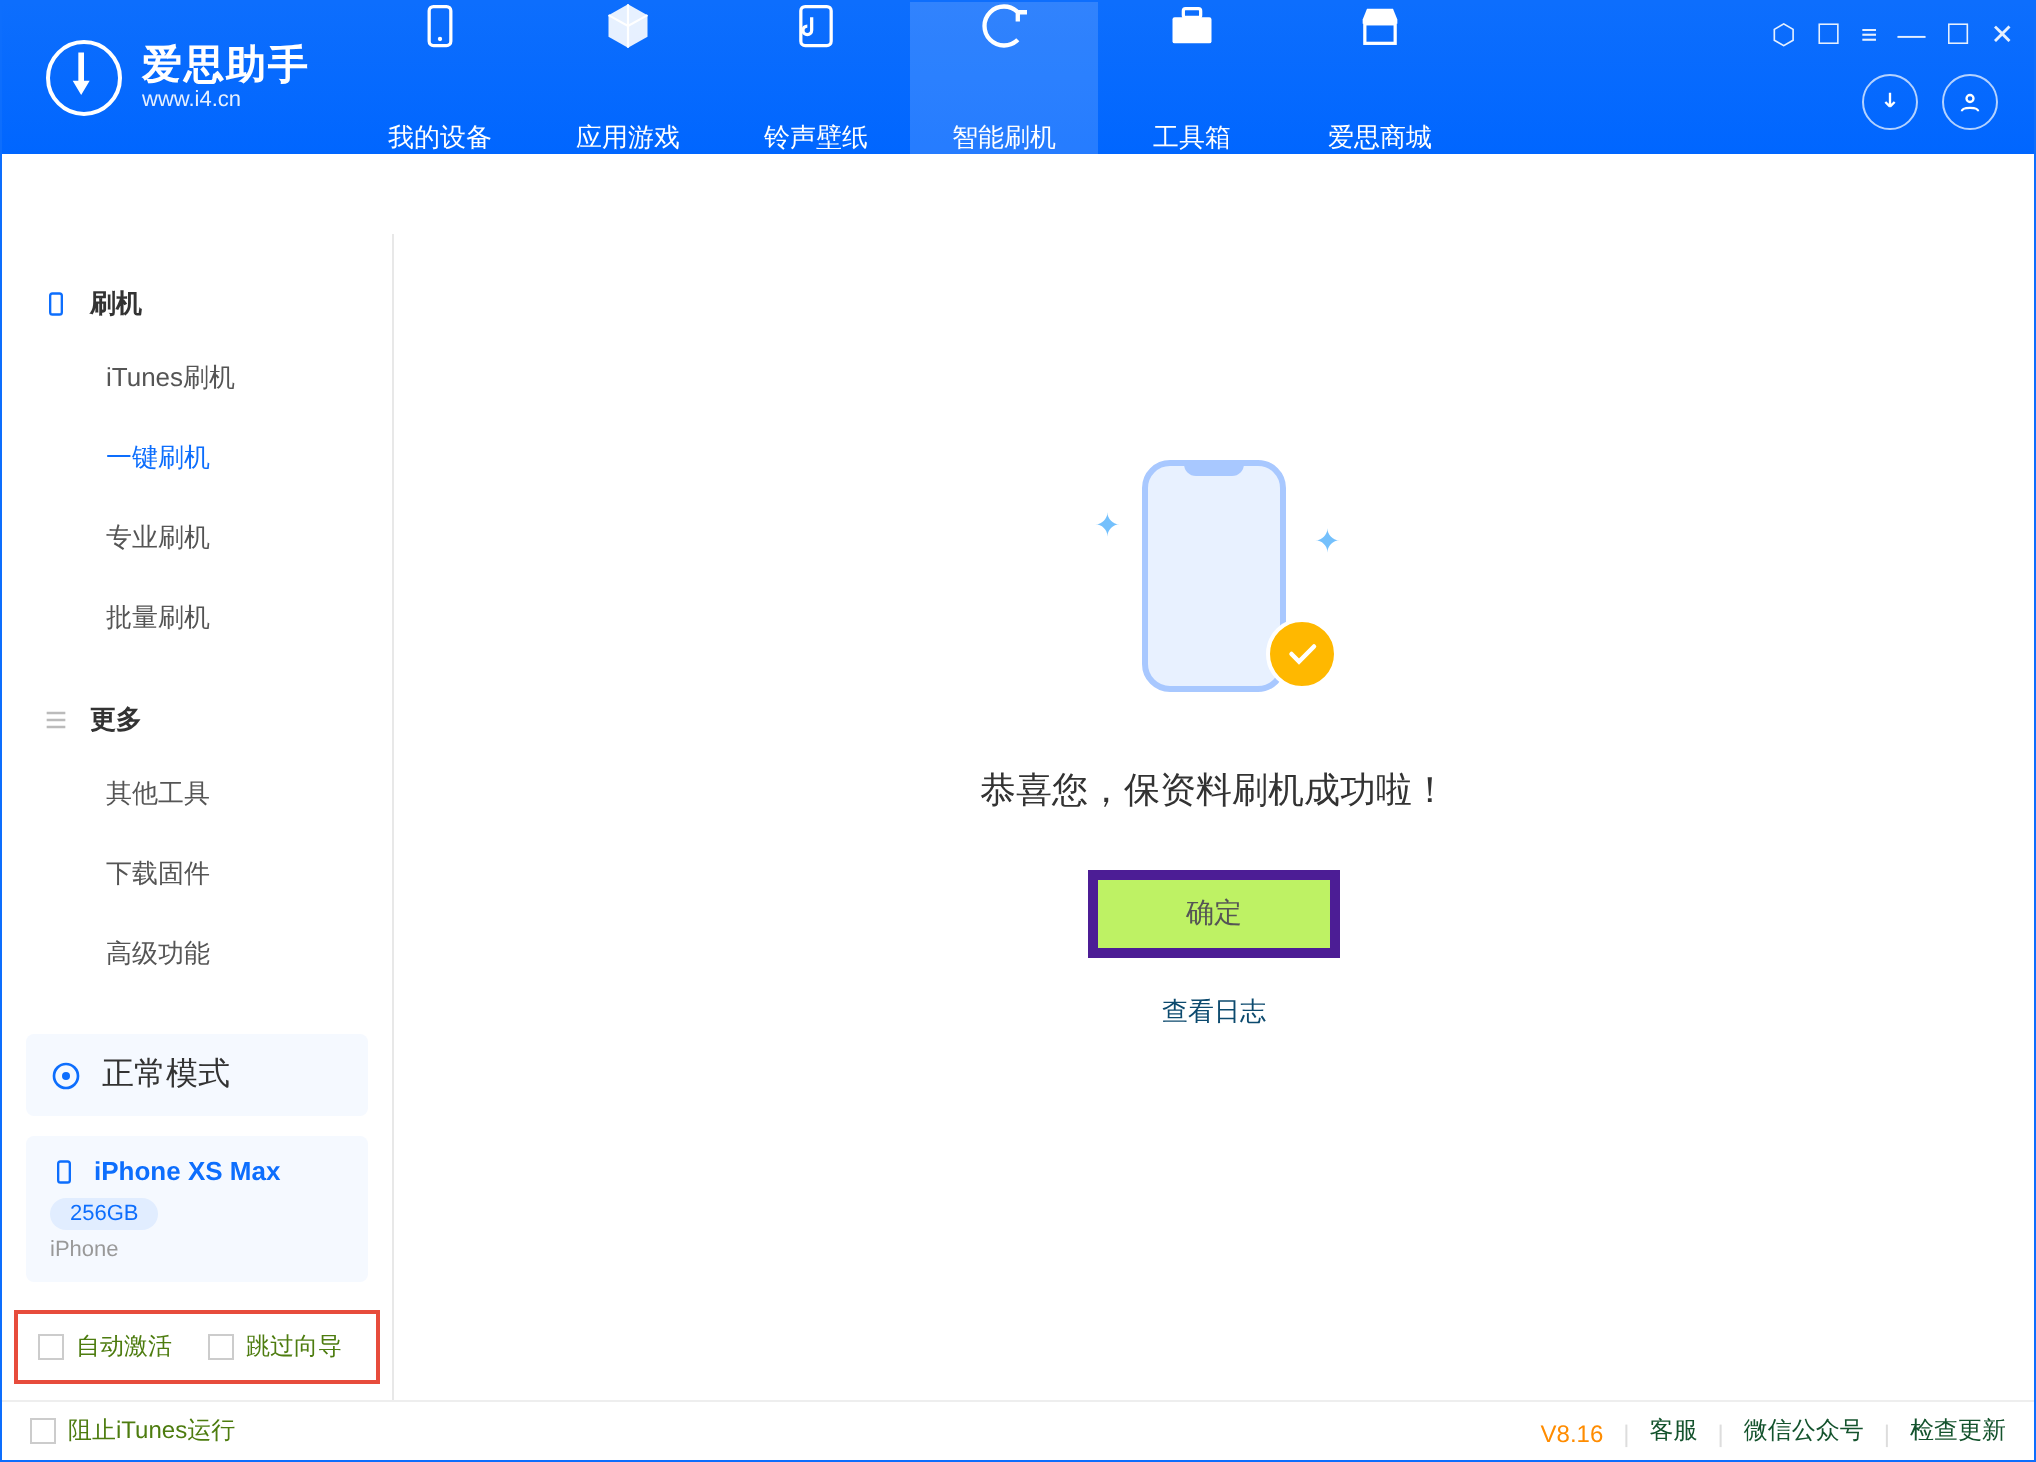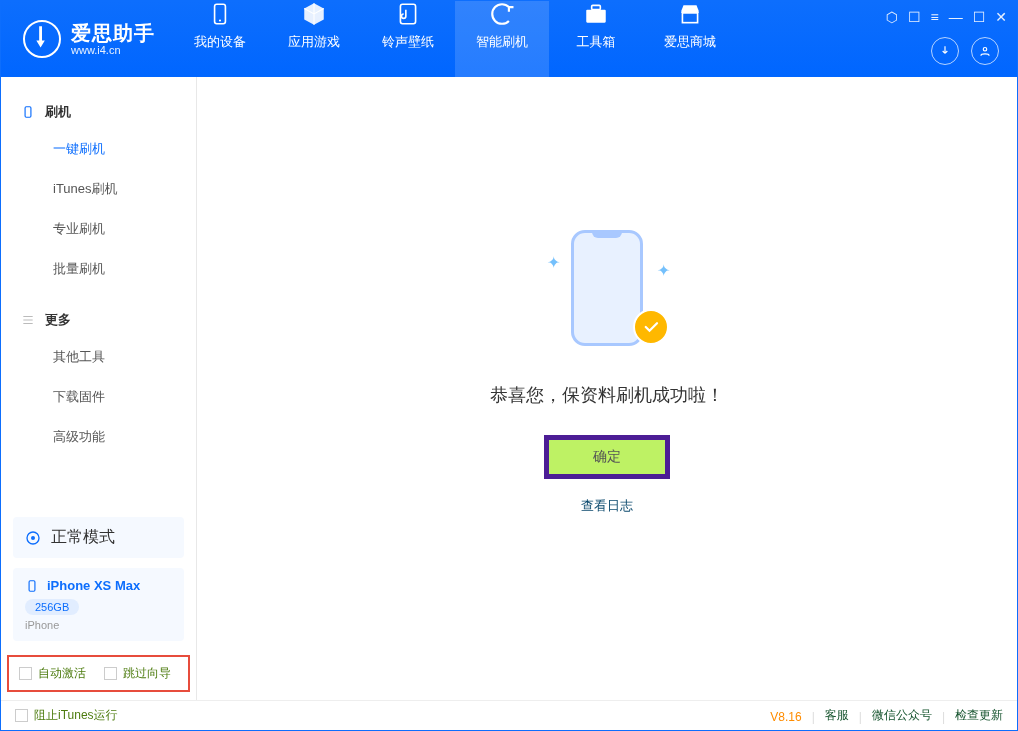--- a/index.html
+++ b/index.html
@@ -6,32 +6,32 @@
     body { width: 1018px; height: 731px; background: #fff; border: 1px solid #0d6efd; overflow: hidden; }
 
     .header { height: 76px; background: linear-gradient(to bottom, #0d6efd, #0066ff); display: flex; align-items: center; color: #fff; position: relative; }
     .logo { display: flex; align-items: center; padding: 0 18px 0 22px; }
     .logo-icon { width: 38px; height: 38px; border: 2.5px solid #fff; border-radius: 50%; display: flex; align-items: center; justify-content: center; margin-right: 10px; }
     .logo-text { display: flex; flex-direction: column; line-height: 1.1; }
     .logo-title { font-size: 20px; font-weight: bold; letter-spacing: 1px; }
     .logo-url { font-size: 11px; opacity: 0.9; }
 
     .nav-tabs { display: flex; height: 100%; }
-    .nav-tab { width: 94px; display: flex; flex-direction: column; align-items: center; cursor: pointer; font-size: 13px; }
+    .nav-tab { width: 94px; display: flex; flex-direction: column; align-items: center; justify-content: center; cursor: pointer; font-size: 13px; gap: 28px; }
     .nav-tab.active { background: rgba(255,255,255,0.15); }
     .nav-tab-icon { width: 26px; height: 26px; margin-bottom: 6px; display: flex; align-items: center; justify-content: center; }
     .nav-tab-icon svg { width: 100%; height: 100%; fill: #fff; }
 
     .window-controls { position: absolute; right: 10px; top: 8px; display: flex; gap: 10px; }
     .window-controls span { cursor: pointer; font-size: 14px; color: #fff; opacity: 0.9; }
     .header-right { position: absolute; right: 18px; bottom: 12px; display: flex; gap: 12px; }
     .header-right .circ-btn { width: 28px; height: 28px; border: 1.5px solid rgba(255,255,255,0.7); border-radius: 50%; display: flex; align-items: center; justify-content: center; cursor: pointer; }
 
     .body { display: flex; height: calc(100% - 76px - 30px); }
-    .sidebar { width: 196px; border-right: 1px solid #e8e8e8; display: flex; flex-direction: column; }
+    .sidebar { width: 196px; border-right: 1px solid #e8e8e8; display: flex; flex-direction: column; margin-top: 40px; }
     .sidebar-content { flex: 1; padding-top: 18px; }
     .sidebar-group-header { padding: 8px 20px; font-size: 13px; color: #333; font-weight: bold; display: flex; align-items: center; gap: 10px; }
     .sidebar-group-header .gh-icon { width: 14px; height: 14px; display: flex; align-items: center; justify-content: center; }
     .sidebar-item { padding: 11px 20px 11px 52px; font-size: 13px; color: #555; cursor: pointer; }
     .sidebar-item.active { color: #0d6efd; }
 
     .device-status { margin: 0 12px 10px; padding: 10px 12px; background: #f5f9ff; border-radius: 4px; font-size: 16px; display: flex; align-items: center; gap: 10px; color: #333; }
     .device-info { margin: 0 12px 10px; padding: 10px 12px; background: #f5f9ff; border-radius: 4px; }
     .device-name { font-size: 13px; font-weight: bold; color: #0d6efd; display: flex; align-items: center; gap: 8px; }
     .device-capacity { display: inline-block; margin-top: 6px; padding: 2px 10px; border-radius: 10px; background: #e1edff; color: #0d6efd; font-size: 11px; }
@@ -157,22 +157,22 @@
   <div class="sidebar">
     <div class="sidebar-content">
       <div class="sidebar-group-header">
         <span class="gh-icon">
             <svg viewBox="0 0 24 24" width="14" height="14">
               <rect x="7" y="3" width="10" height="18" rx="2" fill="none" stroke="#0d6efd" stroke-width="2"></rect>
             </svg>
           </span>
         <span>刷机</span>
       </div>
+      <div class="sidebar-item">iTunes刷机</div>
       <div class="sidebar-item active">一键刷机</div>
-      <div class="sidebar-item">iTunes刷机</div>
       <div class="sidebar-item">专业刷机</div>
       <div class="sidebar-item">批量刷机</div>
 
       <div class="sidebar-group-header" style="margin-top:14px">
         <span class="gh-icon">
             <svg viewBox="0 0 24 24" width="14" height="14">
               <path stroke="#bbb" stroke-width="2" d="M4 6h16M4 12h16M4 18h16"></path>
             </svg>
           </span>
         <span>更多</span>

